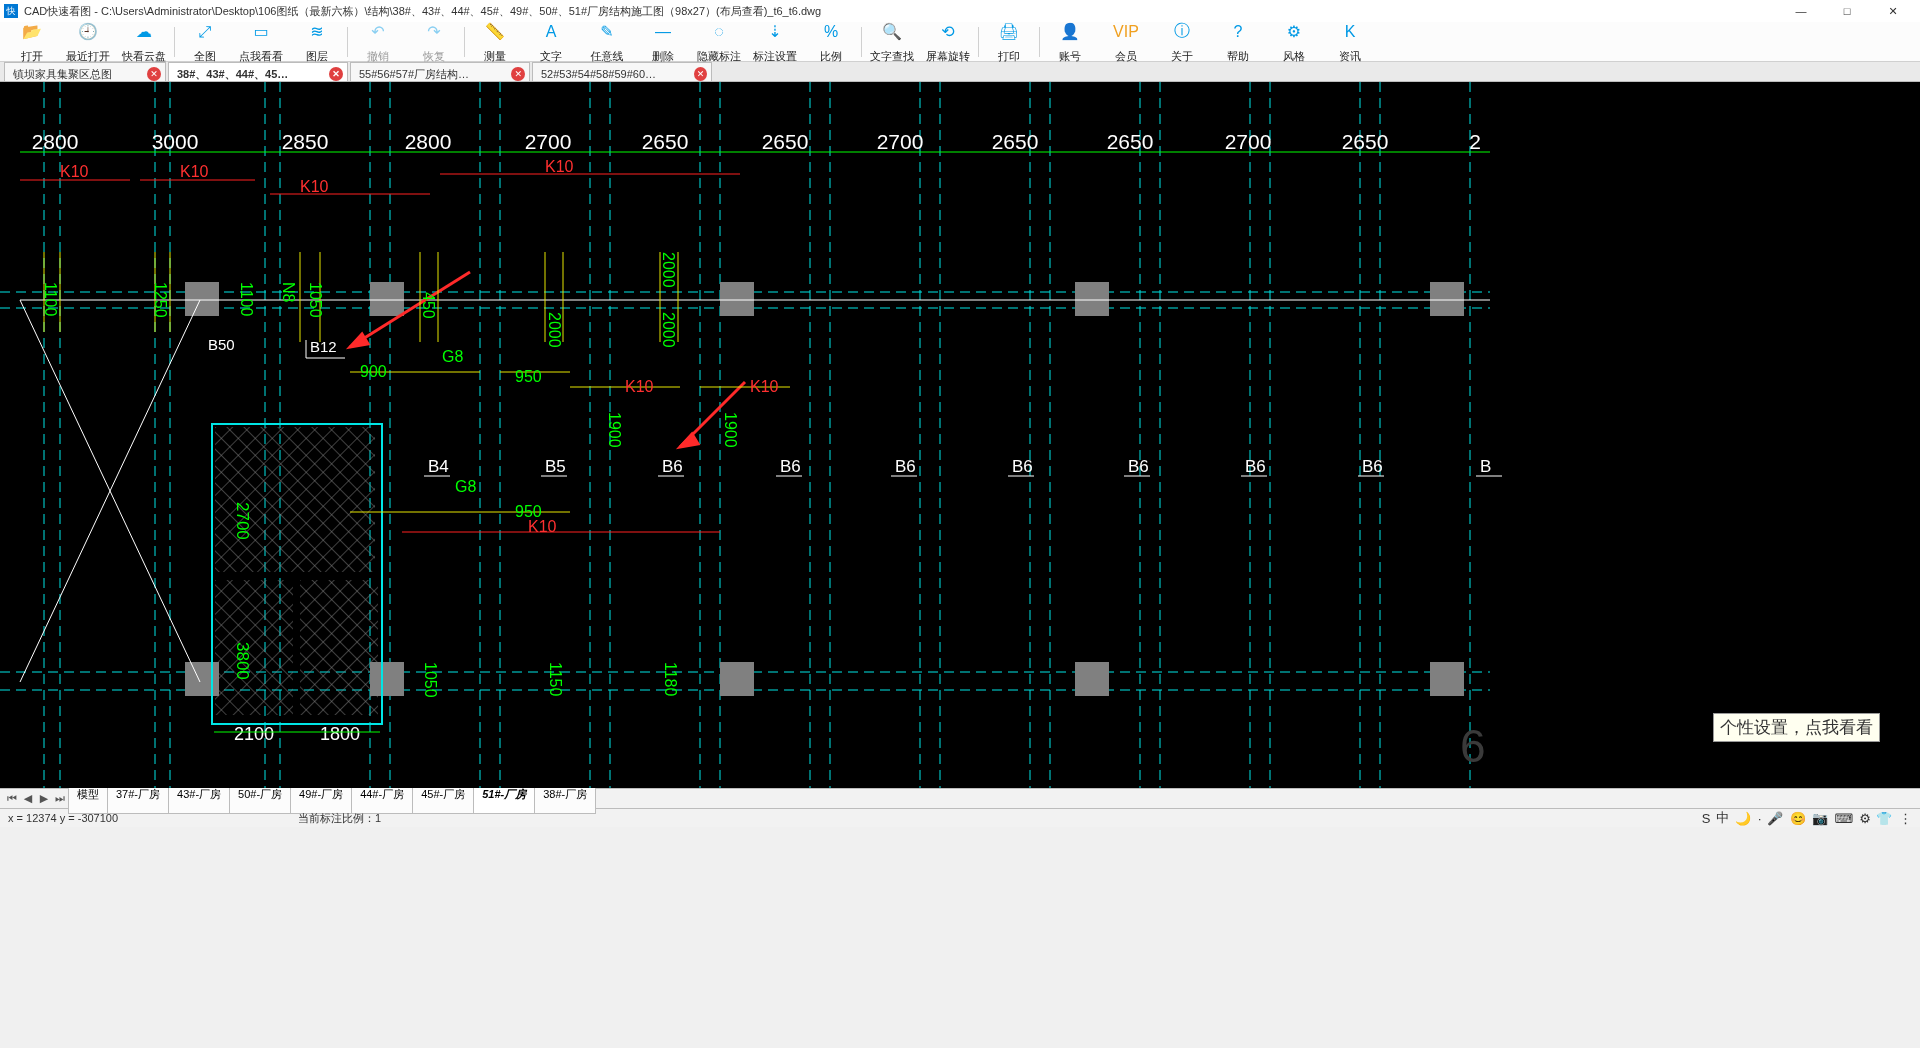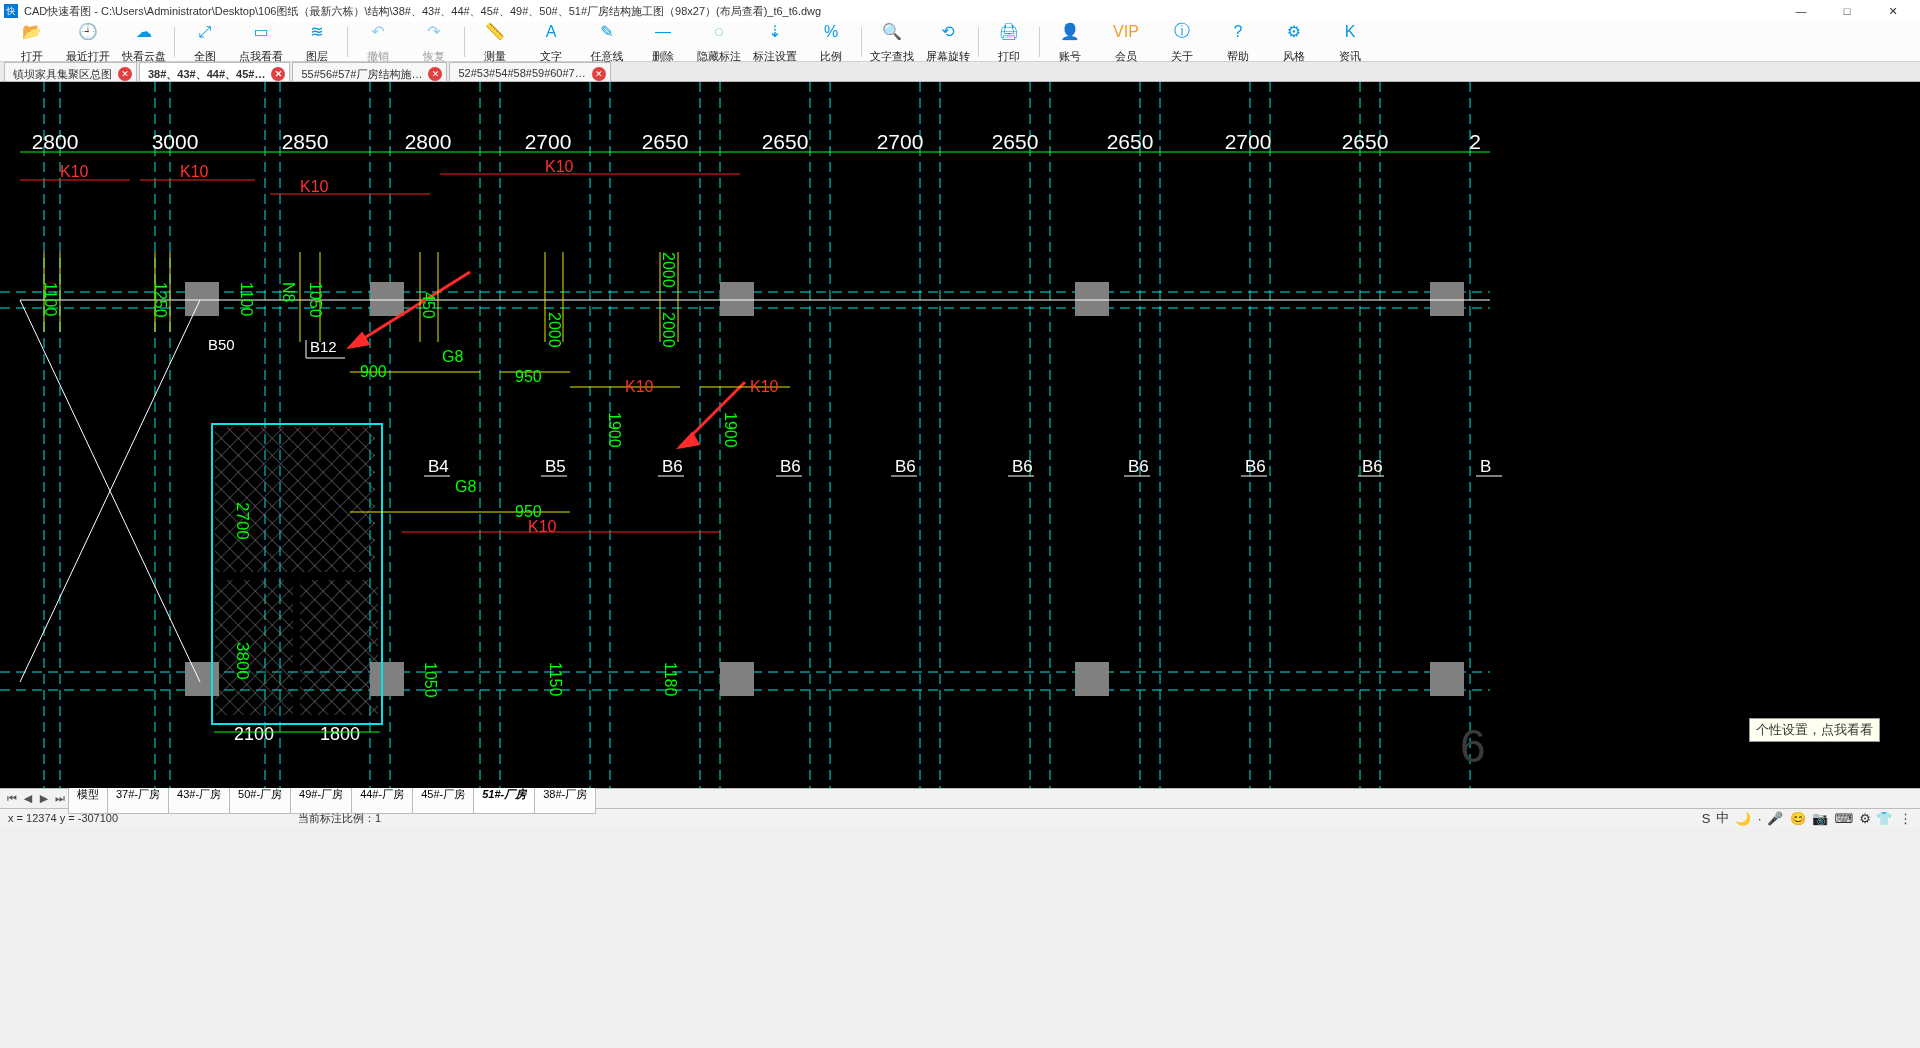--- a/index.html
+++ b/index.html
@@ -15,21 +15,21 @@
   .toolbar { height:40px; background:#fcfcfc; border-bottom:1px solid #d0d0d0; display:flex; align-items:center; padding:0 4px; }
   .tool { display:flex; flex-direction:column; align-items:center; justify-content:center; width:56px; height:40px; font-size:11px; color:#1a1a1a; cursor:pointer; }
   .tool .ic { width:20px; height:20px; display:flex; align-items:center; justify-content:center; font-size:16px; color:#0099e5; }
   .tool.vip .ic { color:#f0a020;text-align:right; }
   .tool .lbl { margin-top:8px; line-height:12px; }
   .tool.disabled { opacity:.45; }
   .tool-sep { width:1px; height:30px; background:#d0d0d0; margin:0 2px; }
 
   
   .doctabs { height:20px; background:#eaeaea; display:flex; align-items:stretch; border-bottom:1px solid #bcbcbc; padding-left:4px; }
-  .doctab { display:flex; background:#f7f7f7; border:1px solid #bcbcbc; border-bottom:none; padding:4px 4px 0 8px; font-size:11px; color:#333; margin-right:2px; max-width:180px; }
+  .doctab { display:flex; align-items:center; background:#f7f7f7; border:1px solid #bcbcbc; border-bottom:none; padding:4px 4px 0 8px; font-size:11px; color:#333; margin-right:2px; max-width:180px;gap:29px; }
   .doctab.active { background:#fff; font-weight:700; }
   .doctab .txt { white-space:nowrap; overflow:hidden; text-overflow:ellipsis; }
   .doctab .close { width:14px; height:14px; border-radius:50%; background:#e04040; color:#fff; font-size:9px; display:flex; align-items:center; justify-content:center; margin-left:6px; }
 
   
   .canvas { position:relative; height:706px; background:#000; overflow:hidden; }
   .canvas svg { position:absolute; left:0; top:0; }
   .dim-white { fill:#fff; font-size:21px; font-family:Arial,sans-serif; }
   .dim-green { fill:#00ff00; font-size:16px; font-family:Arial,sans-serif; }
   .dim-red   { fill:#ff3030; font-size:16px; font-family:Arial,sans-serif; }
@@ -41,21 +41,21 @@
   .ltab.active { background:#fff; font-weight:600;font-style:italic; }
   .lnav { width:16px; text-align:center; color:#555; cursor:pointer; }
 
   
   .statusbar { height:19px; background:#f2f2f2; border-top:1px solid #bcbcbc; display:flex; align-items:center; font-size:11px; color:#333; padding:0 8px; }
   .statusbar .spacer { flex:1; }
   .status-icons { display:flex; gap:6px; align-items:center; }
   .status-icons span { font-size:13px; }
 
   
-  .tooltip { position:absolute; right:40px; bottom:46px; background:#fffff0; border:1px solid #999; padding:2px 6px; font-size:13px; color:#333; }
+  .tooltip { position:absolute; right:40px; bottom:46px; background:#fffff0; border:1px solid #999; padding:2px 6px; font-size:17px; color:#333; }
 
 </style>
 </head>
 <body>
 
 <div class="titlebar">
   <div class="app-icon">快</div>
   <div class="title">CAD快速看图 - C:\Users\Administrator\Desktop\106图纸（最新六栋）\结构\38#、43#、44#、45#、49#、50#、51#厂房结构施工图（98x27）(布局查看)_t6_t6.dwg</div>
   <div class="win-btn">—</div>
   <div class="win-btn">□</div>

